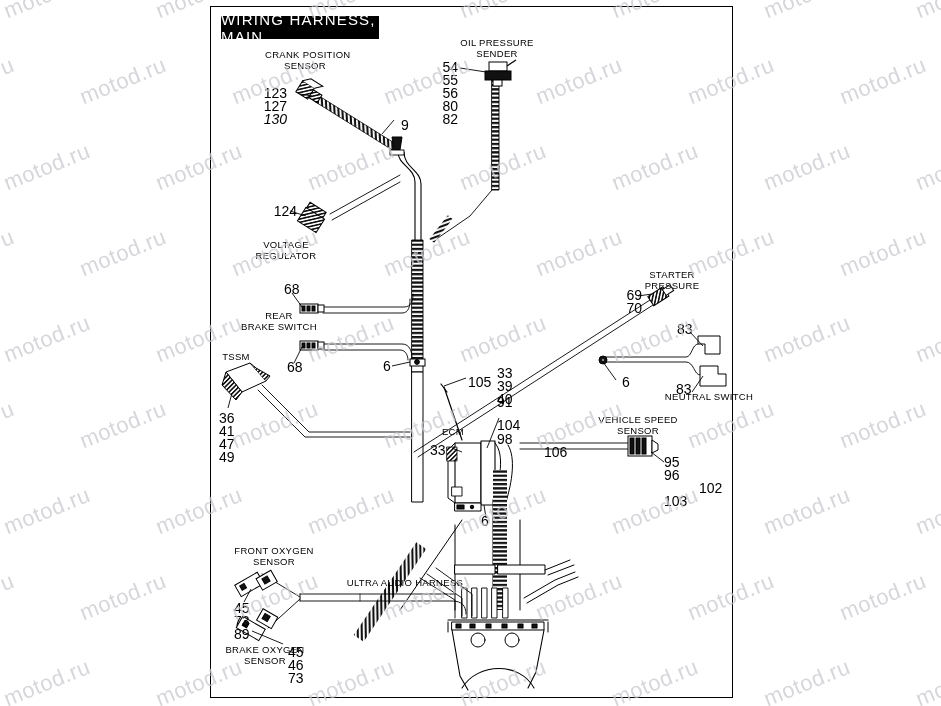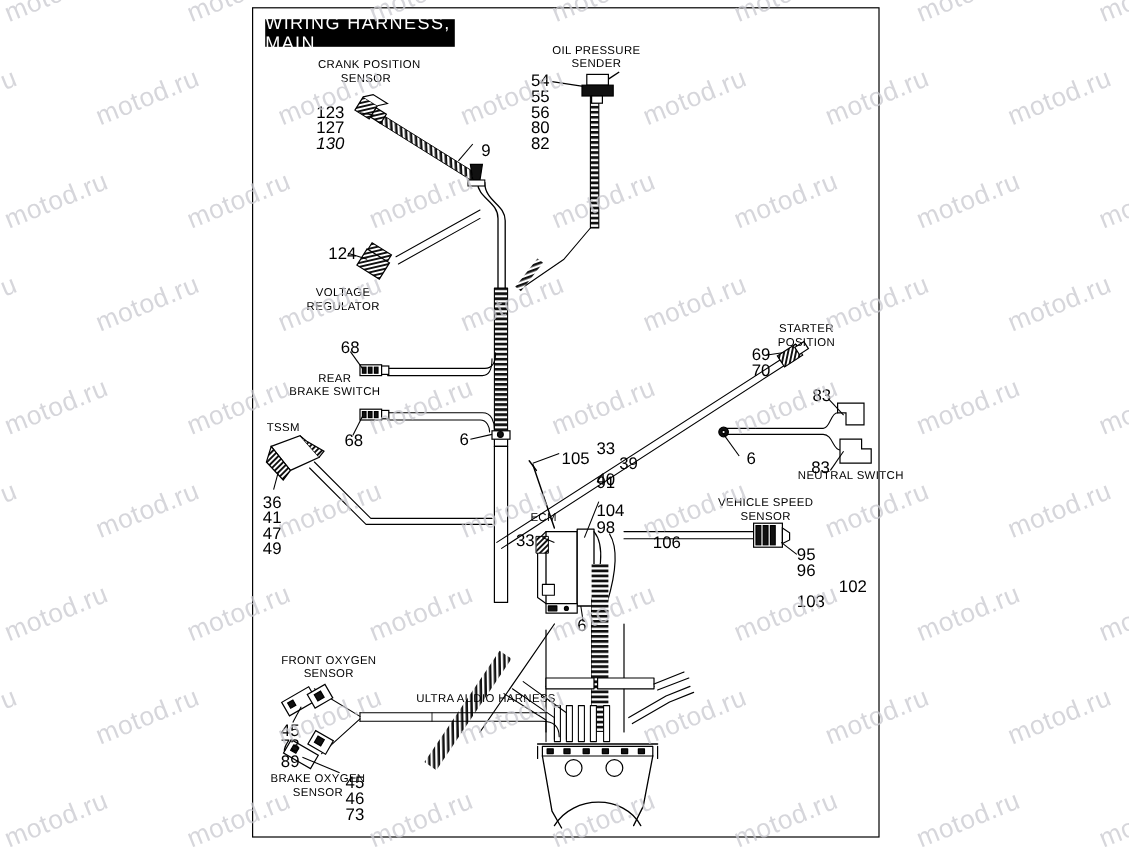--- a/index.html
+++ b/index.html
@@ -404,21 +404,21 @@
 
   <div class="lbl name" style="left:240px;top:310px;width:78px;">
     <div>REAR</div>
     <div>BRAKE SWITCH</div>
   </div>
 
   <div class="lbl name" style="left:216px;top:351px;width:40px;">TSSM</div>
 
   <div class="lbl name" style="left:636px;top:269px;width:72px;">
     <div>STARTER</div>
-    <div>POSITION</div>
+    <div>PRESSURE</div>
   </div>
 
   <div class="lbl name" style="left:664px;top:391px;width:90px;">NEUTRAL SWITCH</div>
 
   <div class="lbl name" style="left:596px;top:414px;width:84px;">
     <div>VEHICLE SPEED</div>
     <div>SENSOR</div>
   </div>
 
   <div class="lbl name" style="left:438px;top:426px;width:30px;">ECM</div>
@@ -455,21 +455,21 @@
   <div class="lbl num" style="left:219px;top:411px;">36</div>
   <div class="lbl num" style="left:219px;top:424px;">41</div>
   <div class="lbl num" style="left:219px;top:437px;">47</div>
   <div class="lbl num" style="left:219px;top:450px;">49</div>
 
   <div class="lbl num" style="left:383px;top:359px;">6</div>
 
   <div class="lbl num" style="left:468px;top:375px;">105</div>
 
   <div class="lbl num" style="left:497px;top:366px;">33</div>
-  <div class="lbl num" style="left:516px;top:379px;text-align:center;">39</div>
+  <div class="lbl num" style="left:497px;top:379px;text-align:center;">39</div>
   <div class="lbl num" style="left:497px;top:392px;">40</div>
   <div class="lbl num" style="left:497px;top:395px;">91</div>
   <div class="lbl num" style="left:497px;top:418px;">104</div>
 
   <div class="lbl num" style="left:430px;top:443px;">33</div>
 
   <div class="lbl num" style="left:497px;top:432px;">98</div>
   <div class="lbl num" style="left:497px;top:445px;padding-left:47px;">106</div>
 
   <div class="lbl num" style="left:481px;top:514px;">6</div>

